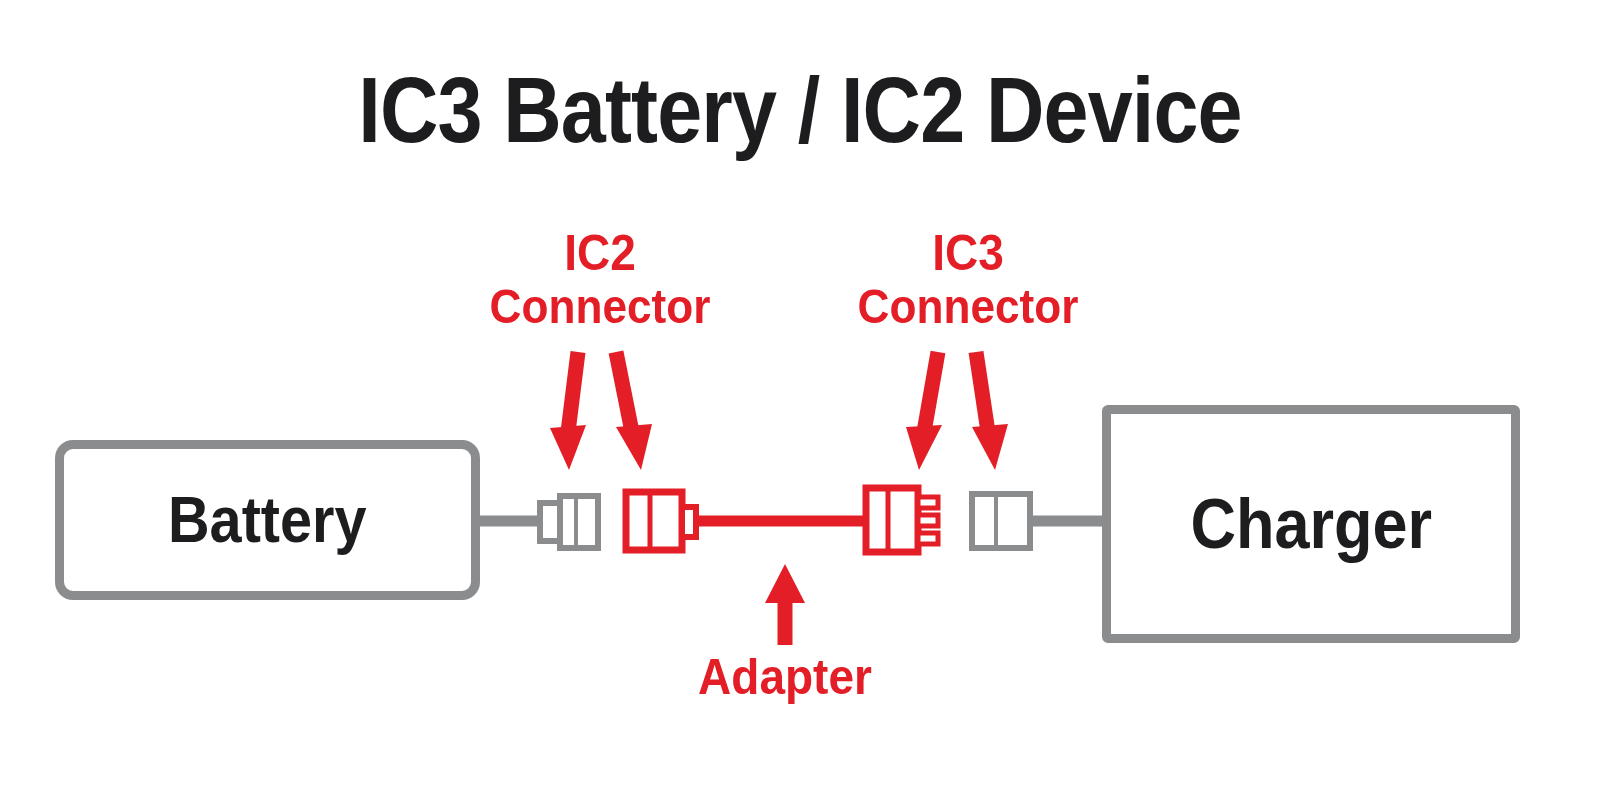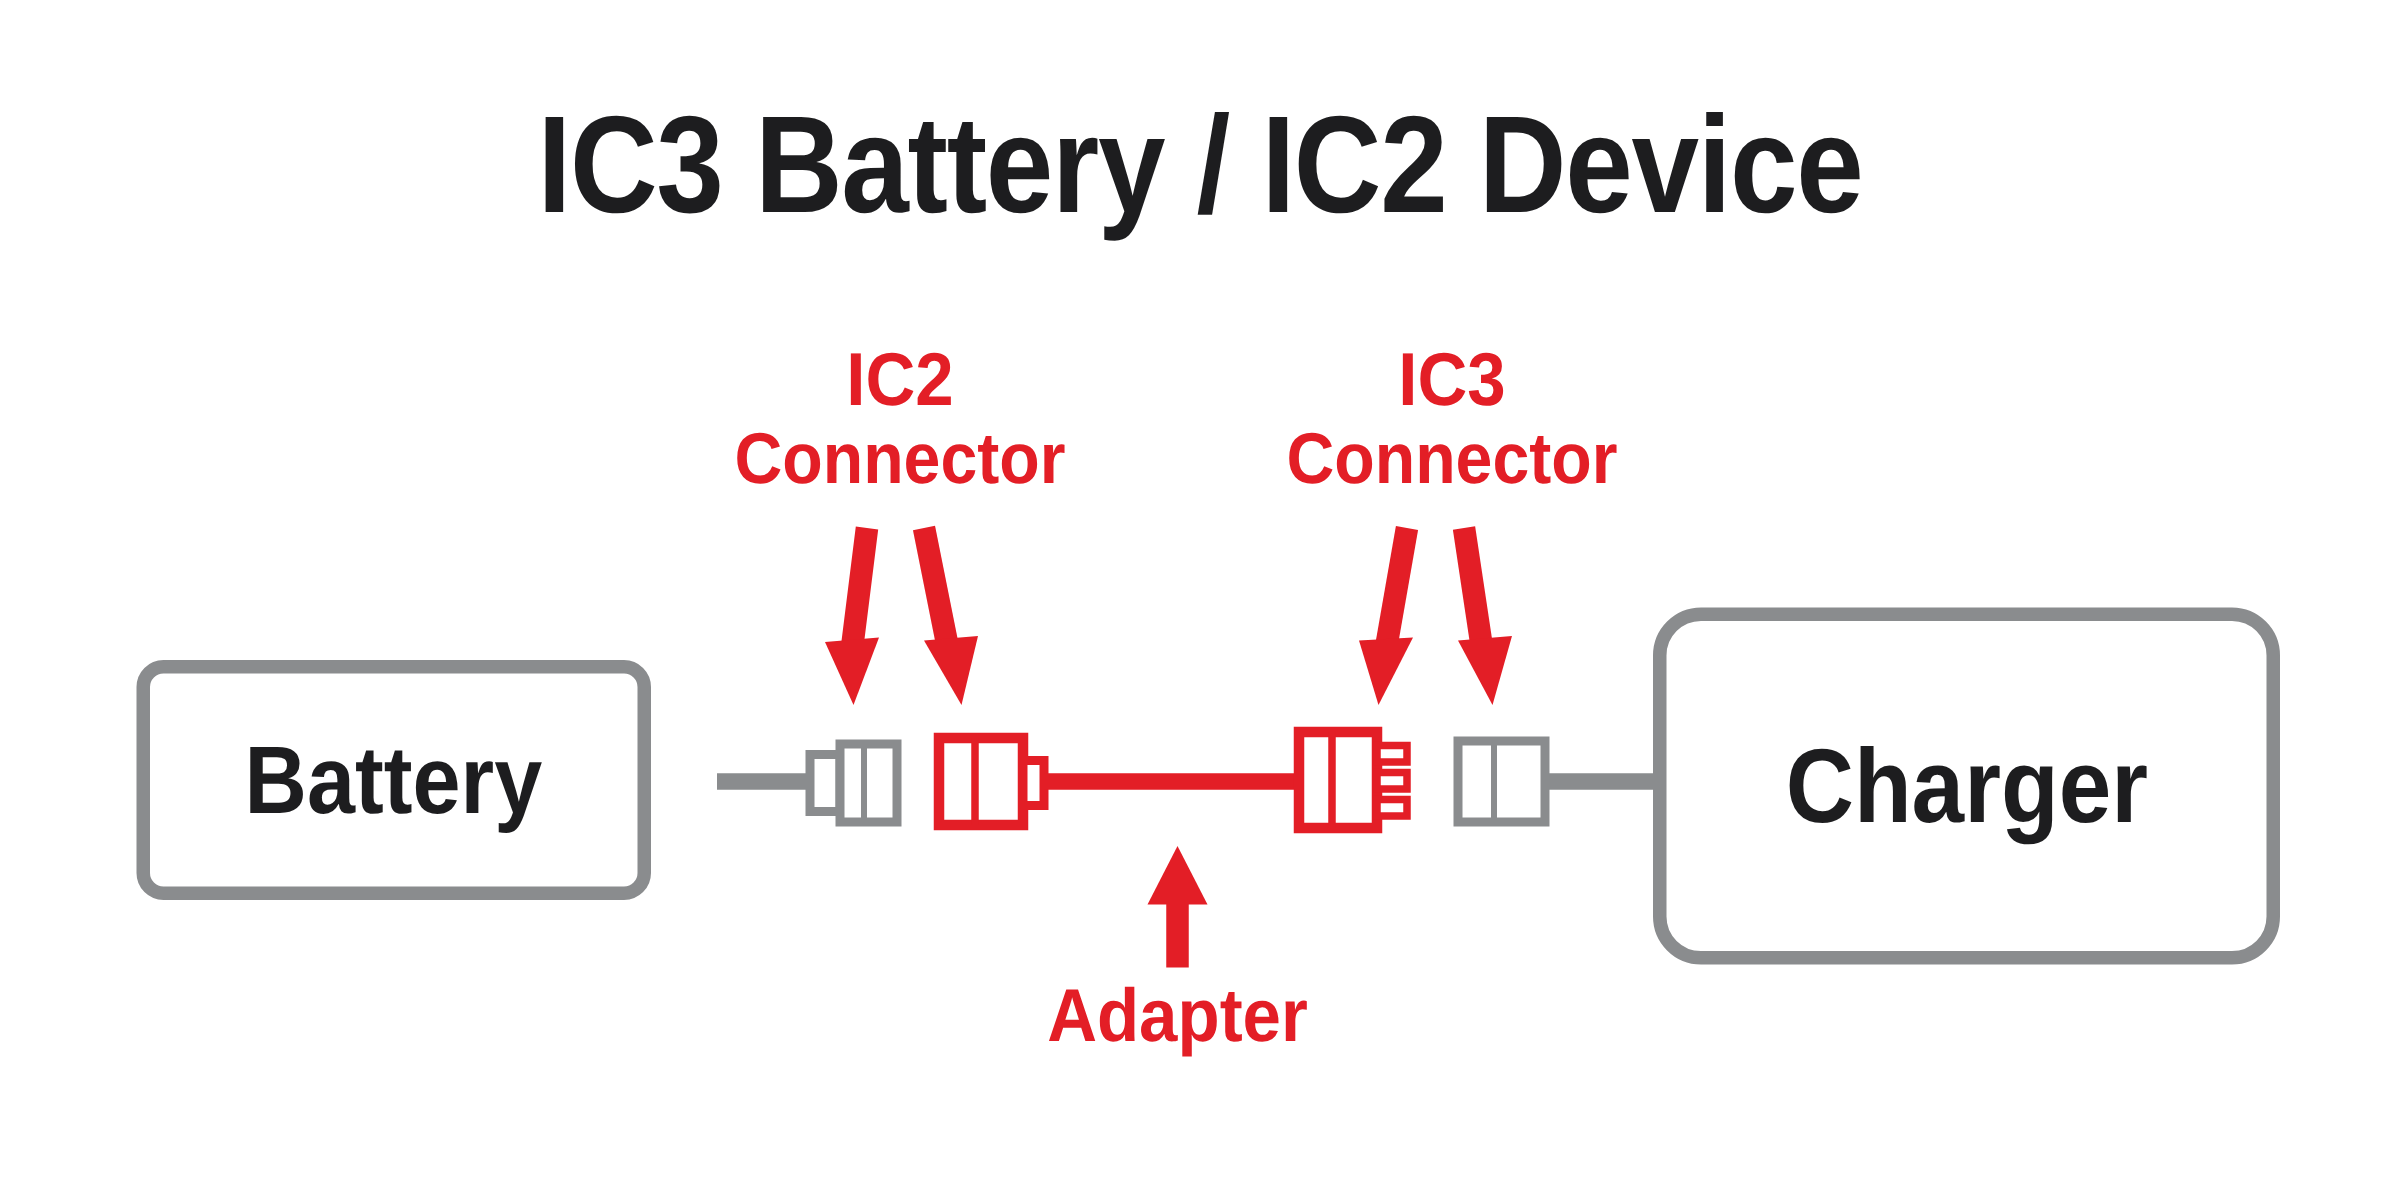--- a/index.html
+++ b/index.html
@@ -61,29 +61,28 @@
     background: #ffffff;
     border: 9px solid var(--gray);
     display: flex;
     align-items: center;
     justify-content: center;
     color: var(--ink);
     font-weight: 700;
   }
   .box-battery {
     left: 55px; top: 440px;
-    width: 343px; height: 160px;
+    width: 425px; height: 160px;
     border-radius: 18px;
     font-size: 64px;
-    margin-left: 36px;
   }
   .box-charger {
     left: 1102px; top: 405px;
     width: 418px; height: 238px;
-    border-radius: 32px;
+    border-radius: 6px;
     font-size: 70px;
   }
   .node-box .node-text {
     transform: scaleX(0.9);
     transform-origin: 50% 50%;
     white-space: nowrap;
   }
 
   svg.wiring {
     position: absolute;

